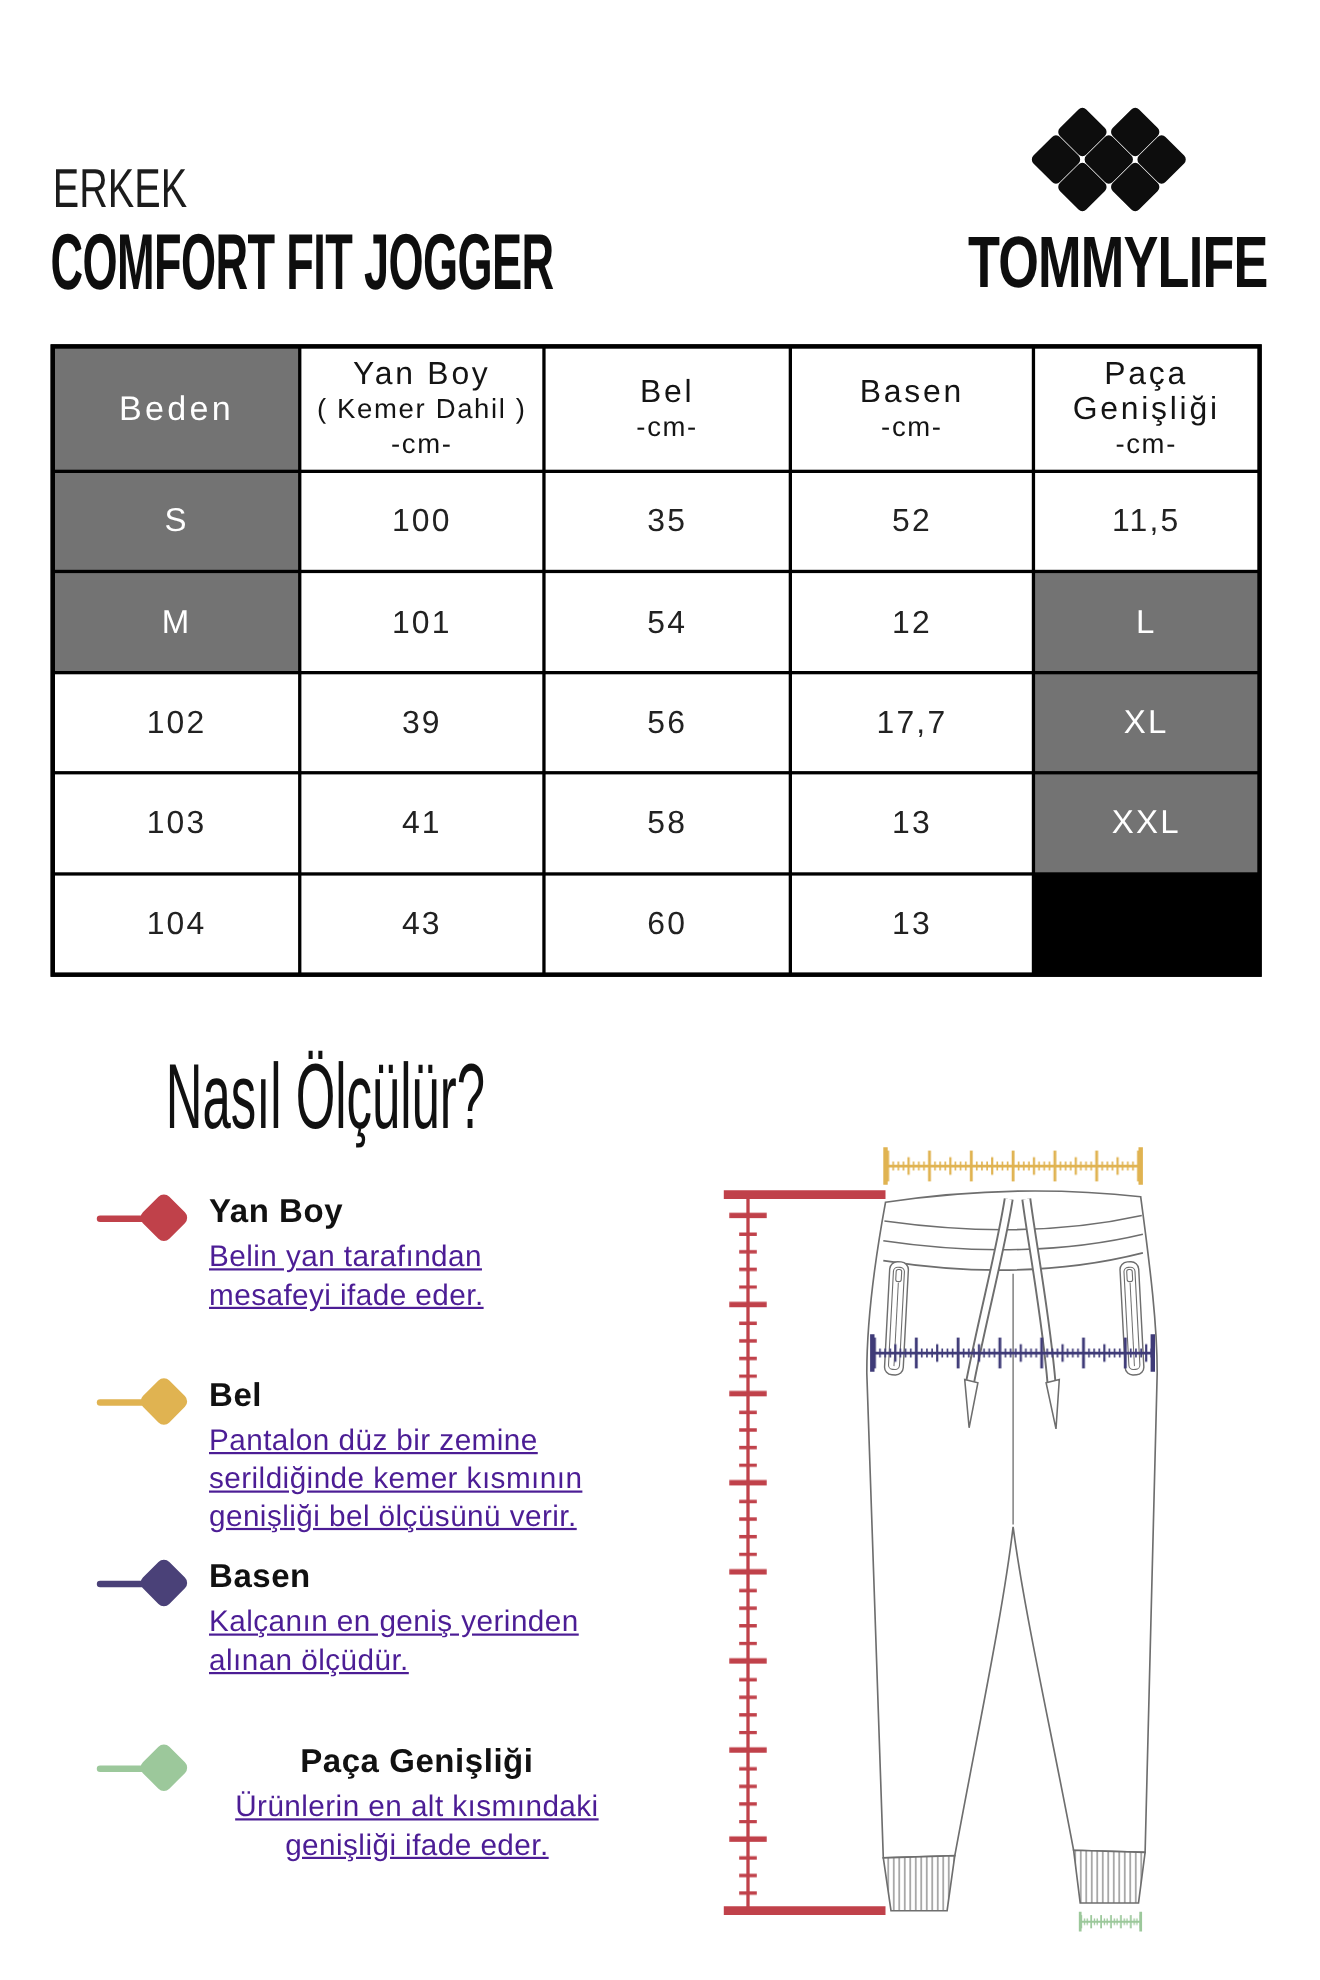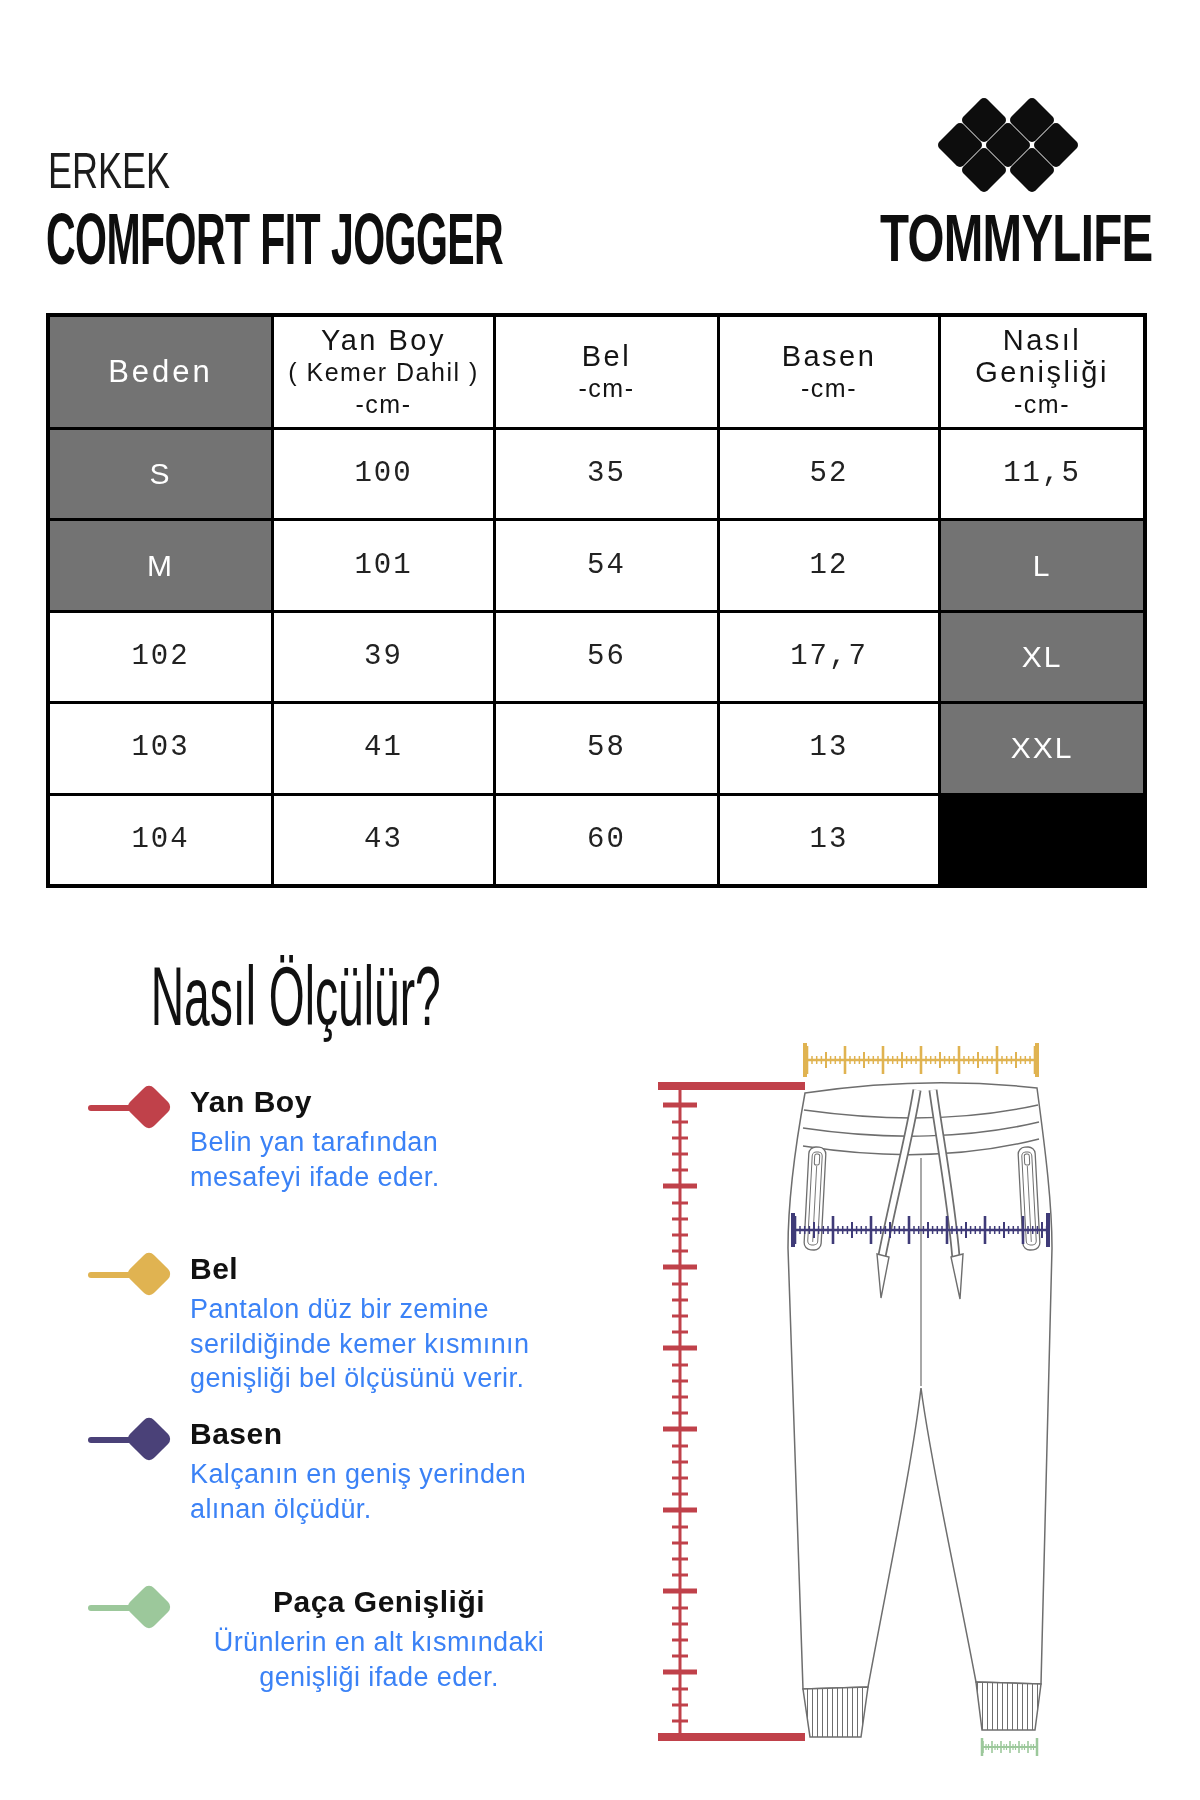--- a/index.html
+++ b/index.html
@@ -32,37 +32,37 @@
   }
   .st-cell{
     background:#fff;display:flex;flex-direction:column;align-items:center;
     justify-content:center;line-height:32px;
   }
   .st-dark{background:#737373;color:#fff;}
   .st-h1{font-size:29px;letter-spacing:2.5px;color:#141414;}
   .st-h2{font-size:25px;letter-spacing:1.5px;color:#141414;}
   .st-beden{font-size:31px;letter-spacing:3px;}
   .st-size{font-size:30px;letter-spacing:2px;}
-  .st-val{font-size:29px;letter-spacing:2px;color:#222;font-family:Liberation Mono, monospace;}
+  .st-val{font-size:29px;letter-spacing:2px;color:#222;}
   
   .howto-heading-wrap{position:absolute;left:0;top:948px;width:1194px;margin-left:32px;}
   .howto-heading{
     display:inline-block;font-size:84px;font-weight:400;color:#111;
     transform:scaleX(0.55);transform-origin:center;white-space:nowrap;
   }
   .legend-item{position:absolute;left:88px;width:480px;}
   .legend-icon{position:absolute;left:0;top:0;width:100px;height:46px;}
   .legend-line{position:absolute;left:0;top:20px;width:72px;height:6px;border-radius:3px;}
   .legend-diamond{
     position:absolute;left:44px;top:5px;width:34px;height:34px;border-radius:7px;
     transform:rotate(45deg);
   }
   .legend-text{margin-left:102px;}
   .legend-title{font-size:30px;font-weight:700;color:#111;letter-spacing:0.5px;margin-bottom:6px;white-space:nowrap;}
-  .legend-desc div{font-size:27px;line-height:34.5px;color:#3b82f6;letter-spacing:0.4px;white-space:nowrap;}
+  .legend-desc div{font-size:27px;line-height:34.5px;color:#4c1d95;letter-spacing:0.4px;white-space:nowrap;text-decoration:underline;}
   .li-1{top:1085px;} .li-2{top:1252px;} .li-3{top:1417px;} .li-4{top:1585px;text-align:center;}
   
   .pants-svg{position:absolute;left:600px;top:1030px;}
 </style>
 </head>
 <body>
 
 <div class="hdr-category">ERKEK</div>
 <div class="hdr-title">COMFORT FIT JOGGER</div>
 
@@ -91,21 +91,21 @@
   </div>
   <div class="st-cell">
     <span class="st-h1">Bel</span>
     <span class="st-h2">-cm-</span>
   </div>
   <div class="st-cell">
     <span class="st-h1">Basen</span>
     <span class="st-h2">-cm-</span>
   </div>
   <div class="st-cell">
-    <span class="st-h1">Nasıl</span>
+    <span class="st-h1">Paça</span>
     <span class="st-h1">Genişliği</span>
     <span class="st-h2">-cm-</span>
   </div>
 
   <div class="st-cell st-dark">
       <span class="st-size">S</span>
     </div>
   <div class="st-cell">
       <span class="st-val">100</span>
     </div>

